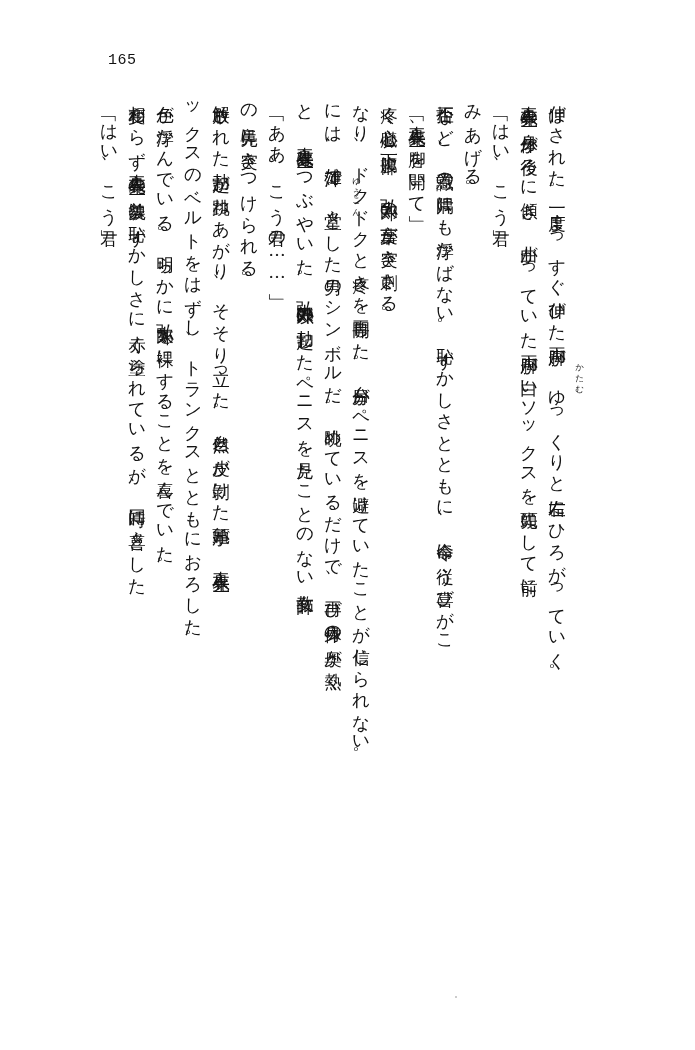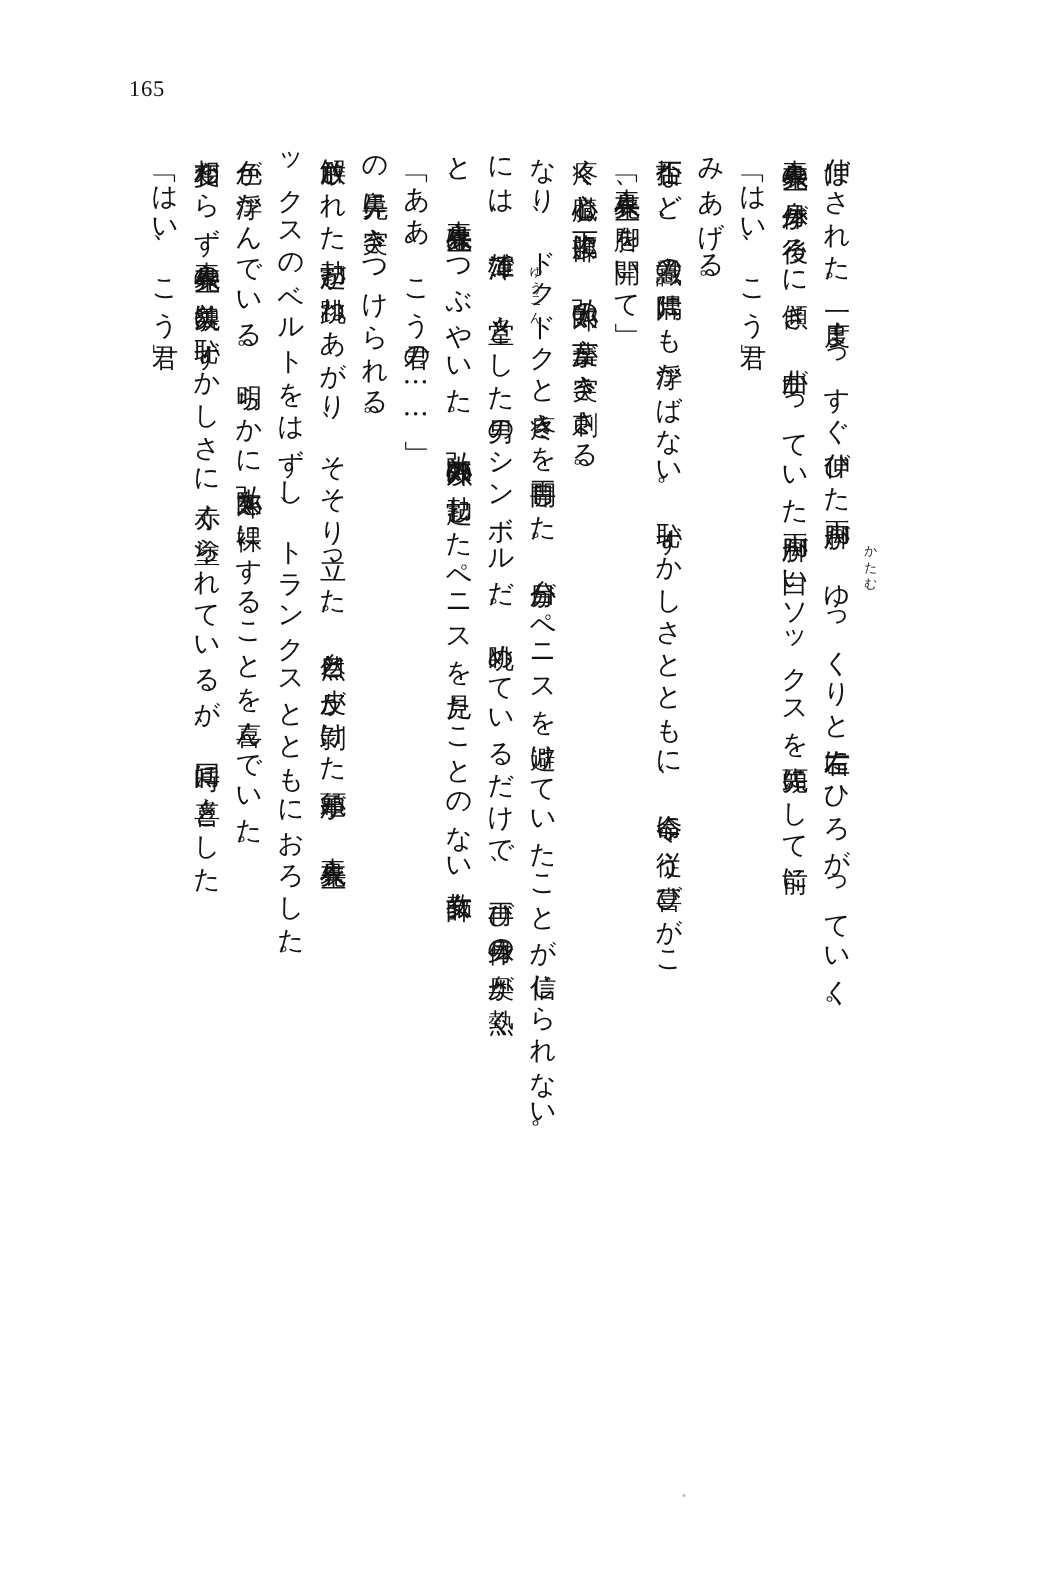--- a/index.html
+++ b/index.html
@@ -19,25 +19,25 @@
     position: relative;
     width: 695px;
     height: 1050px;
     background: #ffffff;
     box-sizing: border-box;
   }
 
   .page-number {
     position: absolute;
     top: 52px;
-    left: 86px;
+    left: 108px;
     font-size: 15px;
     letter-spacing: 0.5px;
     color: #111111;
-    font-family: Liberation Serif, serif;
+    font-family: Liberation Mono, monospace;
   }
 
   
   .body-text {
     position: absolute;
     top: 92px;
     right: 86px;
     height: 870px;
     width: 520px;
     display: flex;

